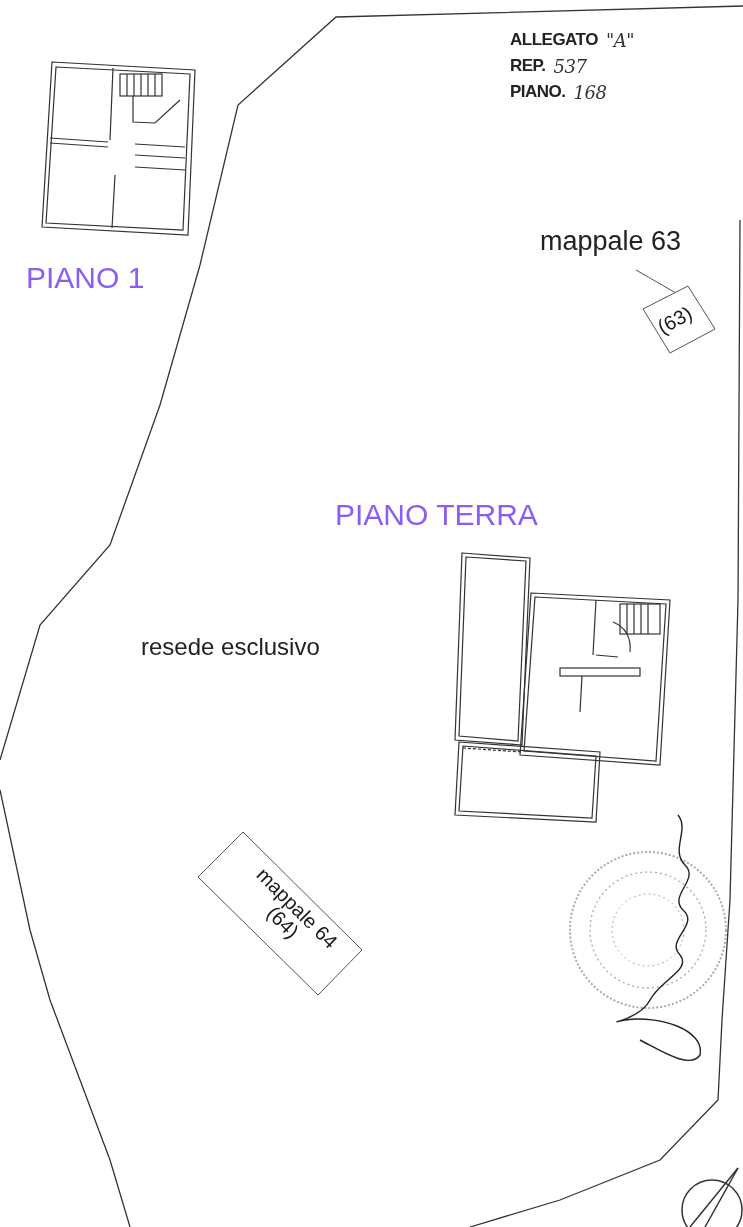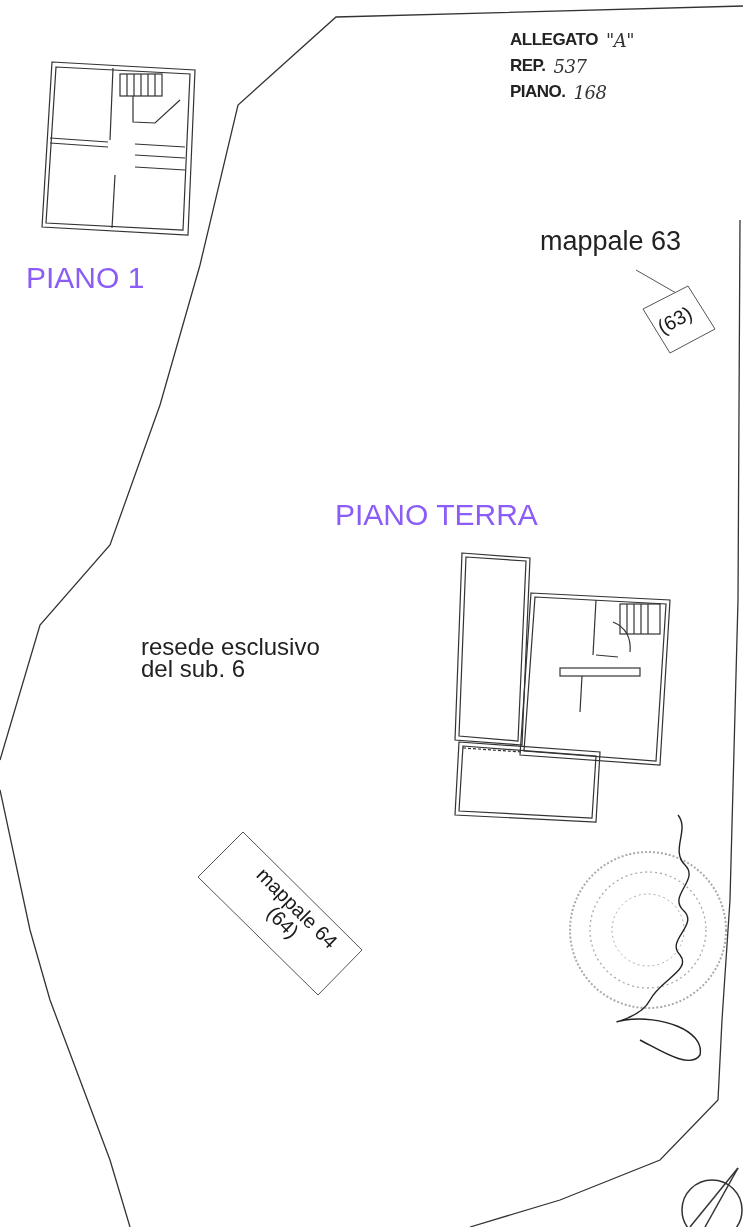--- a/index.html
+++ b/index.html
@@ -101,18 +101,17 @@
     <span class="hand">168</span>
   </div>
 </div>
 
 <div class="txt label-big" style="left:26px; top:263px;">PIANO 1</div>
 <div class="txt label-mid" style="left:540px; top:228px;">mappale 63</div>
 <div class="txt" style="left:657px; top:310px; font-size:20px; transform:rotate(-28deg);">(63)</div>
 <div class="txt label-big" style="left:291px; top:500px;margin-left:44px;">PIANO TERRA</div>
 <div class="txt label-res" style="left:141px; top:636px;">
   <div>resede esclusivo</div>
-  <div>del sub. 6</div>
 </div>
 <div class="txt" style="left:225px; top:895px; font-size:20px; text-align:center; transform:rotate(45deg); transform-origin:center; width:130px;">
   <div>mappale 64</div>
   <div>(64)</div>
 </div>
 
 </body></html>

